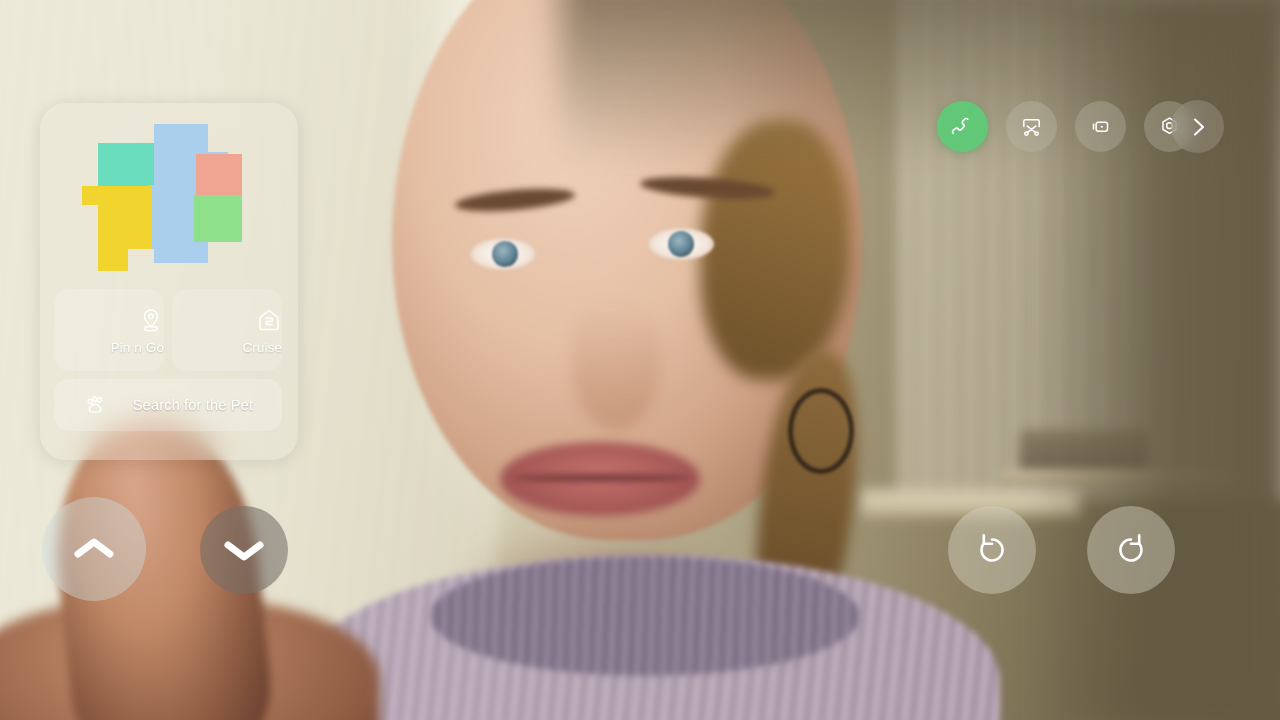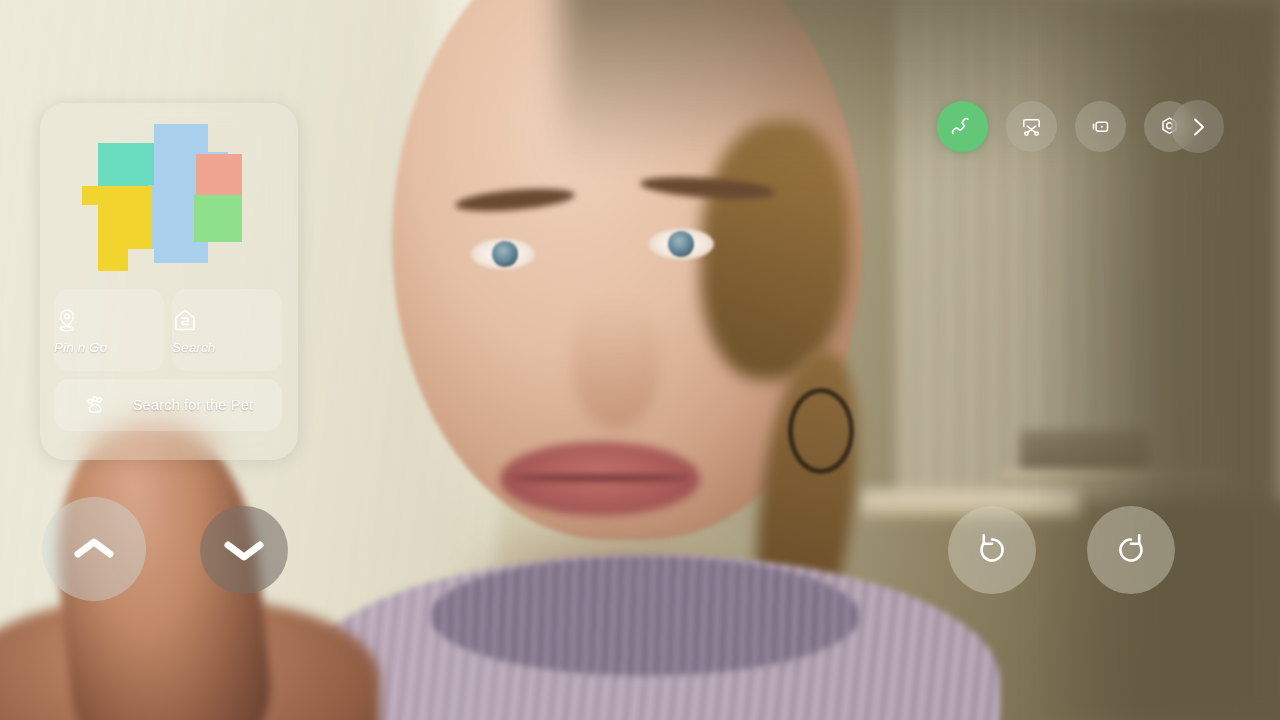--- a/index.html
+++ b/index.html
@@ -201,23 +201,22 @@
 
   .tile-row {
     position:absolute; left:14px; top:186px;
     display:flex; gap:8px;
   }
   .tile {
     width:110px; height:82px;
     border-radius:15px;
     background:rgba(255,255,255,0.17);
     display:flex; flex-direction:column;
-    align-items:flex-start; justify-content:center;
+    align-items:flex-end; justify-content:center;
     gap:6px;
-    font-style:italic;
   }
   .tile-label {
     color:#ffffff; font-size:13.5px; letter-spacing:.1px;
     text-shadow:0 1px 2px rgba(0,0,0,.22);
   }
 
   .search-btn {
     position:absolute; left:14px; top:276px;
     width:228px; height:52px;
     border-radius:15px;
@@ -373,21 +372,21 @@
           <span class="tile-label">Pin n Go</span>
         </div>
 
         <div class="tile">
           <span>
             <svg width="26" height="28" viewBox="0 0 26 28" fill="none" stroke="#ffffff" stroke-width="1.5" stroke-linecap="round" stroke-linejoin="round">
               <path d="M4 11.6 13 4.4l9 7.2V22.4a1.2 1.2 0 0 1-1.2 1.2H5.2A1.2 1.2 0 0 1 4 22.4Z"></path>
               <path d="M9.6 12.2h6.6v3.2H10.4v3.1h5.8"></path>
             </svg>
           </span>
-          <span class="tile-label">Search</span>
+          <span class="tile-label">Cruise</span>
         </div>
 
       </div>
 
       <button class="search-btn">
         <span>
           <svg width="26" height="24" viewBox="0 0 26 24" fill="none" stroke="#ffffff" stroke-width="1.4" stroke-linecap="round" stroke-linejoin="round">
             <ellipse cx="7.2" cy="8.4" rx="1.9" ry="2.4" transform="rotate(-20 7.2 8.4)"></ellipse>
             <ellipse cx="11.8" cy="6.1" rx="1.8" ry="2.4"></ellipse>
             <ellipse cx="16.4" cy="7.0" rx="1.7" ry="2.2" transform="rotate(18 16.4 7)"></ellipse>

